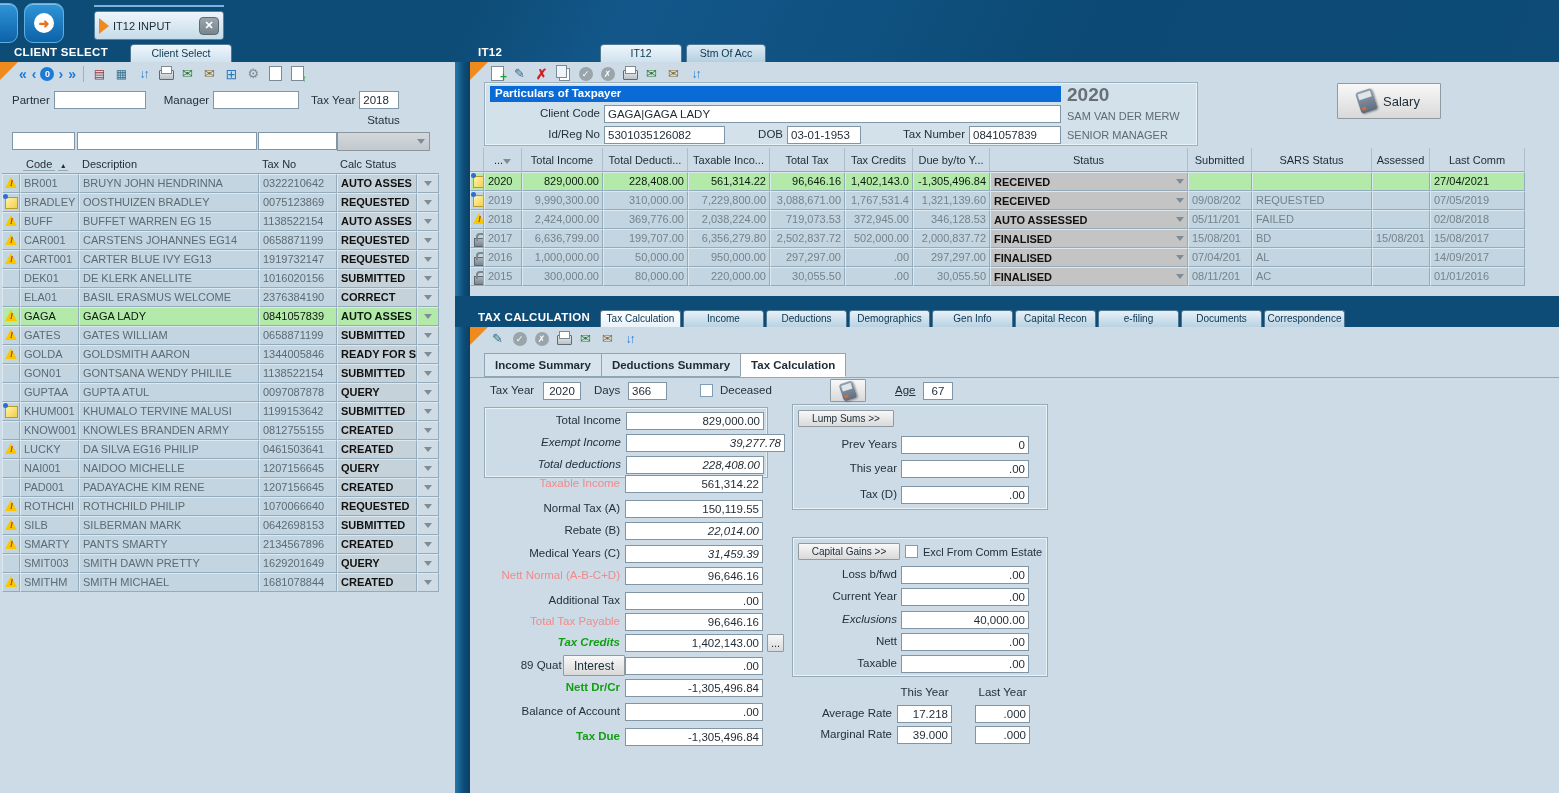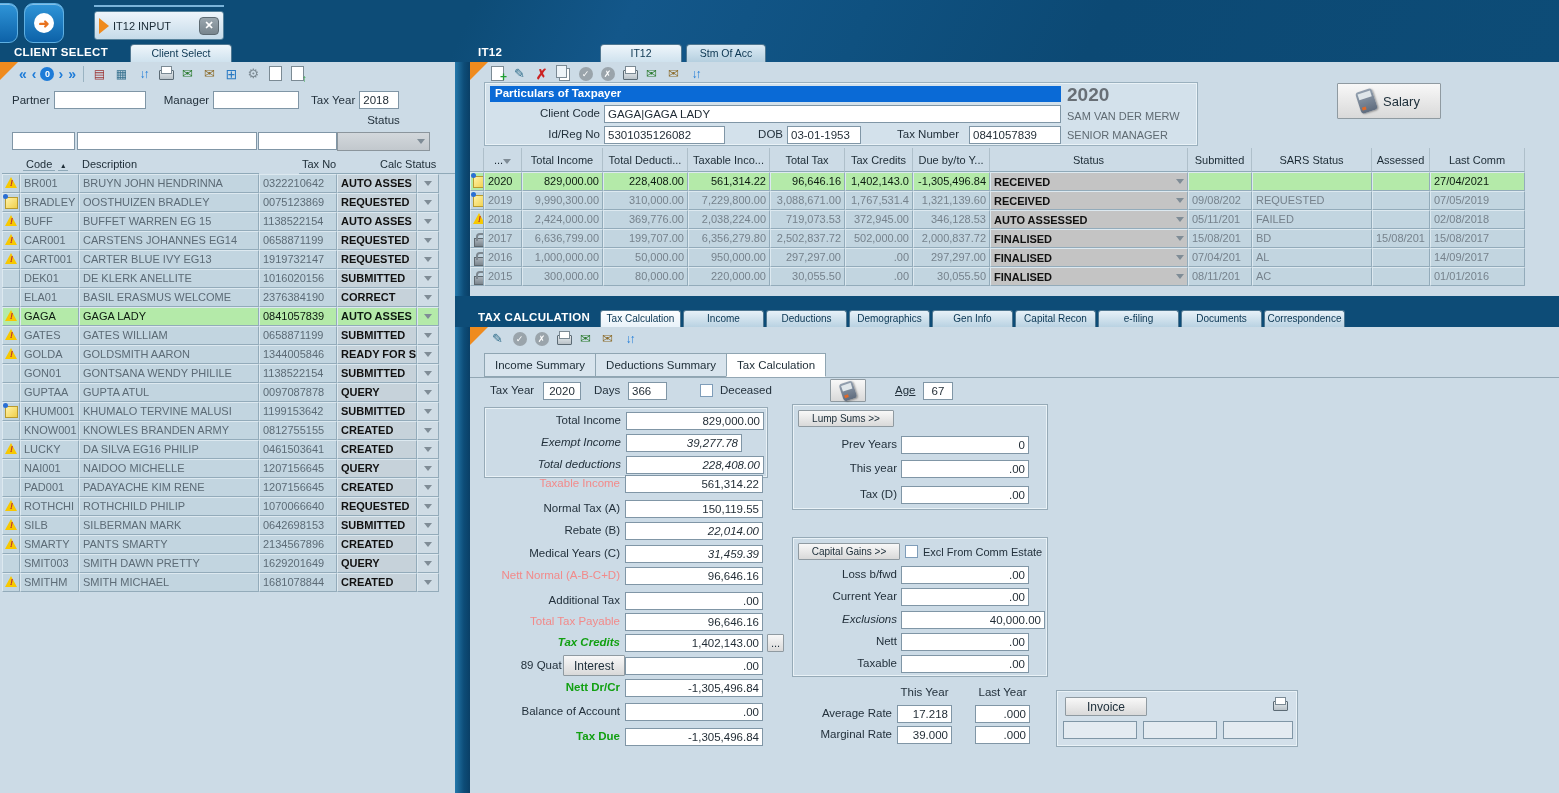--- a/index.html
+++ b/index.html
@@ -169,21 +169,21 @@
   
   .taxband .panel-title { left:23px; top:15px; position:absolute; }
   .band-tabs { position:absolute; left:145px; bottom:0; display:flex; gap:2px; }
   .band-tab { width:81px; height:17px; font-size:10px; color:#093552; text-align:center; line-height:16px;
     background:linear-gradient(#e7f1f8,#b9d2e2); border:1px solid #4f7791; border-bottom:none;
     border-radius:3px 3px 0 0; overflow:hidden; white-space:nowrap; }
   .band-tab.active { background:linear-gradient(#fdfeff,#e8f2f9); }
 
   .inner-tabs { position:absolute; left:14px; top:26px; display:flex; }
   .itab { height:24px; padding:5px 10px 8px 10px; font-size:11.5px; color:#1c2b35; background:#d8e4ed;
-    border:1px solid #8fa5b2; border-right:none; }
+    border:1px solid #8fa5b2; border-right:none;font-weight:bold; }
   .itab:last-child { border-right:1px solid #8fa5b2; }
   .itab.active { background:#fff; border-bottom:1px solid #fff; }
   .tabline { position:absolute; left:0; top:50px; width:1089px; border-top:1px solid #93a7b4; }
 
   
   .taxc { position:absolute; left:0; top:50px; width:1089px; height:416px; font-size:11.5px; color:#23313c; }
   .abs { position:absolute; }
   .lab-r { text-align:right; }
   .lab-pink { color:#f28a8a; }
   .lab-green { color:#12a012; font-weight:bold; }
@@ -251,21 +251,21 @@
 
     <input class="inp f-in1" style="">
     <input class="inp f-in2" style="">
     <input class="inp f-in3" style="">
     <div class="ddgrey f-dd chev"></div>
 
     <div class="c-header">
       <span style="width:18px;"></span>
       <span style="width:59px;"><span>Code</span> <span style="font-size:8px;">▴</span></span>
       <span style="width:180px;">Description</span>
-      <span style="width:78px;margin-left:40px;">Tax No</span>
+      <span style="width:78px;">Tax No</span>
       <span style="width:102px;">Calc Status</span>
     </div>
 
     <div class="c-rows">
 
         <div class="c-row">
           <span class="cc c-ic"><i class="ri warning"></i></span>
           <span class="cc c-code">BR001</span>
           <span class="cc c-desc">BRUYN JOHN HENDRINNA</span>
           <span class="cc c-tax">0322210642</span>
@@ -488,21 +488,21 @@
       <div class="pt-partner">SAM VAN DER MERW</div>
       <div class="pt-role">SENIOR MANAGER</div>
 
       <span class="pt-lab" style="left:20px;top:24px;width:95px;">Client Code</span>
       <input class="inp abs" style="left: 119px; top: 22px; width: 457px;" value="GAGA|GAGA LADY">
 
       <span class="pt-lab" style="left:20px;top:45px;width:95px;">Id/Reg No</span>
       <input class="inp abs" style="left: 119px; top: 43px; width: 121px;" value="5301035126082">
       <span class="pt-lab" style="left:262px;top:45px;width:36px;">DOB</span>
       <input class="inp abs" style="left: 302px; top: 43px; width: 74px;" value="03-01-1953">
-      <span class="pt-lab" style="left:406px;top:45px;width:74px;text-align:center;">Tax Number</span>
+      <span class="pt-lab" style="left:406px;top:45px;width:74px;">Tax Number</span>
       <input class="inp abs" style="left: 484px; top: 43px; width: 92px;" value="0841057839">
     </div>
 
     <div class="btn abs salary-btn">
       <span class="calcic"></span>
       <span>Salary</span>
     </div>
 
     <div class="grid">
       <div class="g-header">
@@ -680,21 +680,21 @@
       <span class="btn abs" style="left:360px;top:2px;width:36px;height:23px;">
           <span class="calcic small"></span>
         </span>
       <span class="abs flabel" style="left:425px;top:7px;text-decoration:underline;">Age</span>
       <input class="inp abs" style="left: 453px; top: 5px; width: 30px; text-align: center;" value="67">
 
       <div class="gbox" style="left:14px;top:30px;width:284px;height:71px;">
         <span class="abs flabel lab-r" style="left:0;top:6px;width:136px;">Total Income</span>
         <input class="inp num abs" style="left: 141px; top: 4px; width: 138px;" value="829,000.00">
         <span class="abs flabel lab-r lab-i" style="left:0;top:28px;width:136px;">Exempt Income</span>
-        <input class="inp num ital abs" style="left: 141px; top: 26px; width: 116px;" value="39,277.78">
+        <input class="inp num ital abs" style="left: 141px; top: 26px; width: 159px;" value="39,277.78">
         <span class="abs flabel lab-r lab-i" style="left:0;top:50px;width:136px;">Total deductions</span>
         <input class="inp num ital abs" style="left: 141px; top: 48px; width: 138px;" value="228,408.00">
       </div>
 
       <span class="abs flabel lab-r lab-pink" style="left:14px;top:100px;width:136px;">Taxable Income</span>
       <input class="inp num abs" style="left: 155px; top: 98px; width: 138px;" value="561,314.22">
 
       <span class="abs flabel lab-r" style="left:14px;top:125px;width:136px;">Normal Tax (A)</span>
       <input class="inp num abs" style="left: 155px; top: 123px; width: 138px;" value="150,119.55">
 
@@ -742,38 +742,31 @@
 
       <div class="gbox" style="left:322px;top:160px;width:256px;height:140px;">
         <span class="btn abs" style="left:5px;top:5px;width:102px;height:17px;font-size:10px;">Capital Gains &gt;&gt;</span>
         <span class="cbx abs" style="left:112px;top:7px;"></span>
         <span class="abs flabel" style="left:130px;top:8px;font-size:11px;white-space:nowrap;">Excl From Comm Estate</span>
         <span class="abs flabel lab-r" style="left:0;top:30px;width:104px;">Loss b/fwd</span>
         <input class="inp num abs" style="left: 108px; top: 28px; width: 128px;" value=".00">
         <span class="abs flabel lab-r" style="left:0;top:52px;width:104px;">Current Year</span>
         <input class="inp num abs" style="left: 108px; top: 50px; width: 128px;" value=".00">
         <span class="abs flabel lab-r lab-i" style="left:0;top:75px;width:104px;">Exclusions</span>
-        <input class="inp num abs" style="left: 108px; top: 73px; width: 144px;" value="40,000.00">
+        <input class="inp num abs" style="left: 108px; top: 73px; width: 128px;" value="40,000.00">
         <span class="abs flabel lab-r" style="left:0;top:97px;width:104px;">Nett</span>
         <input class="inp num abs" style="left: 108px; top: 95px; width: 128px;" value=".00">
         <span class="abs flabel lab-r" style="left:0;top:119px;width:104px;">Taxable</span>
         <input class="inp num abs" style="left: 108px; top: 117px; width: 128px;" value=".00">
       </div>
 
       <span class="abs flabel" style="left:427px;top:309px;width:55px;text-align:center;">This Year</span>
       <span class="abs flabel" style="left:505px;top:309px;width:55px;text-align:center;">Last Year</span>
       <span class="abs flabel lab-r" style="left:322px;top:330px;width:100px;">Average Rate</span>
       <input class="inp num abs" style="left: 427px; top: 328px; width: 55px;" value="17.218">
       <input class="inp num abs" style="left: 505px; top: 328px; width: 55px;" value=".000">
       <span class="abs flabel lab-r" style="left:322px;top:351px;width:100px;">Marginal Rate</span>
       <input class="inp num abs" style="left: 427px; top: 349px; width: 55px;" value="39.000">
       <input class="inp num abs" style="left: 505px; top: 349px; width: 55px;" value=".000">
 
-      <div class="gbox" style="left:586px;top:313px;width:242px;height:57px;background:#d3e0ea;">
-        <span class="btn abs" style="left:8px;top:6px;width:82px;height:19px;font-size:12px;">Invoice</span>
-        <span class="ic print abs" style="right:8px;top:5px;"></span>
-        <input class="inp abs" style="left: 6px; top: 30px; width: 74px; background: rgb(228, 235, 241);">
-        <input class="inp abs" style="left: 86px; top: 30px; width: 74px; background: rgb(228, 235, 241);">
-        <input class="inp abs" style="left: 166px; top: 30px; width: 70px; background: rgb(228, 235, 241);">
-      </div>
     </div>
   </div>
 </div>
 
 </body></html>

